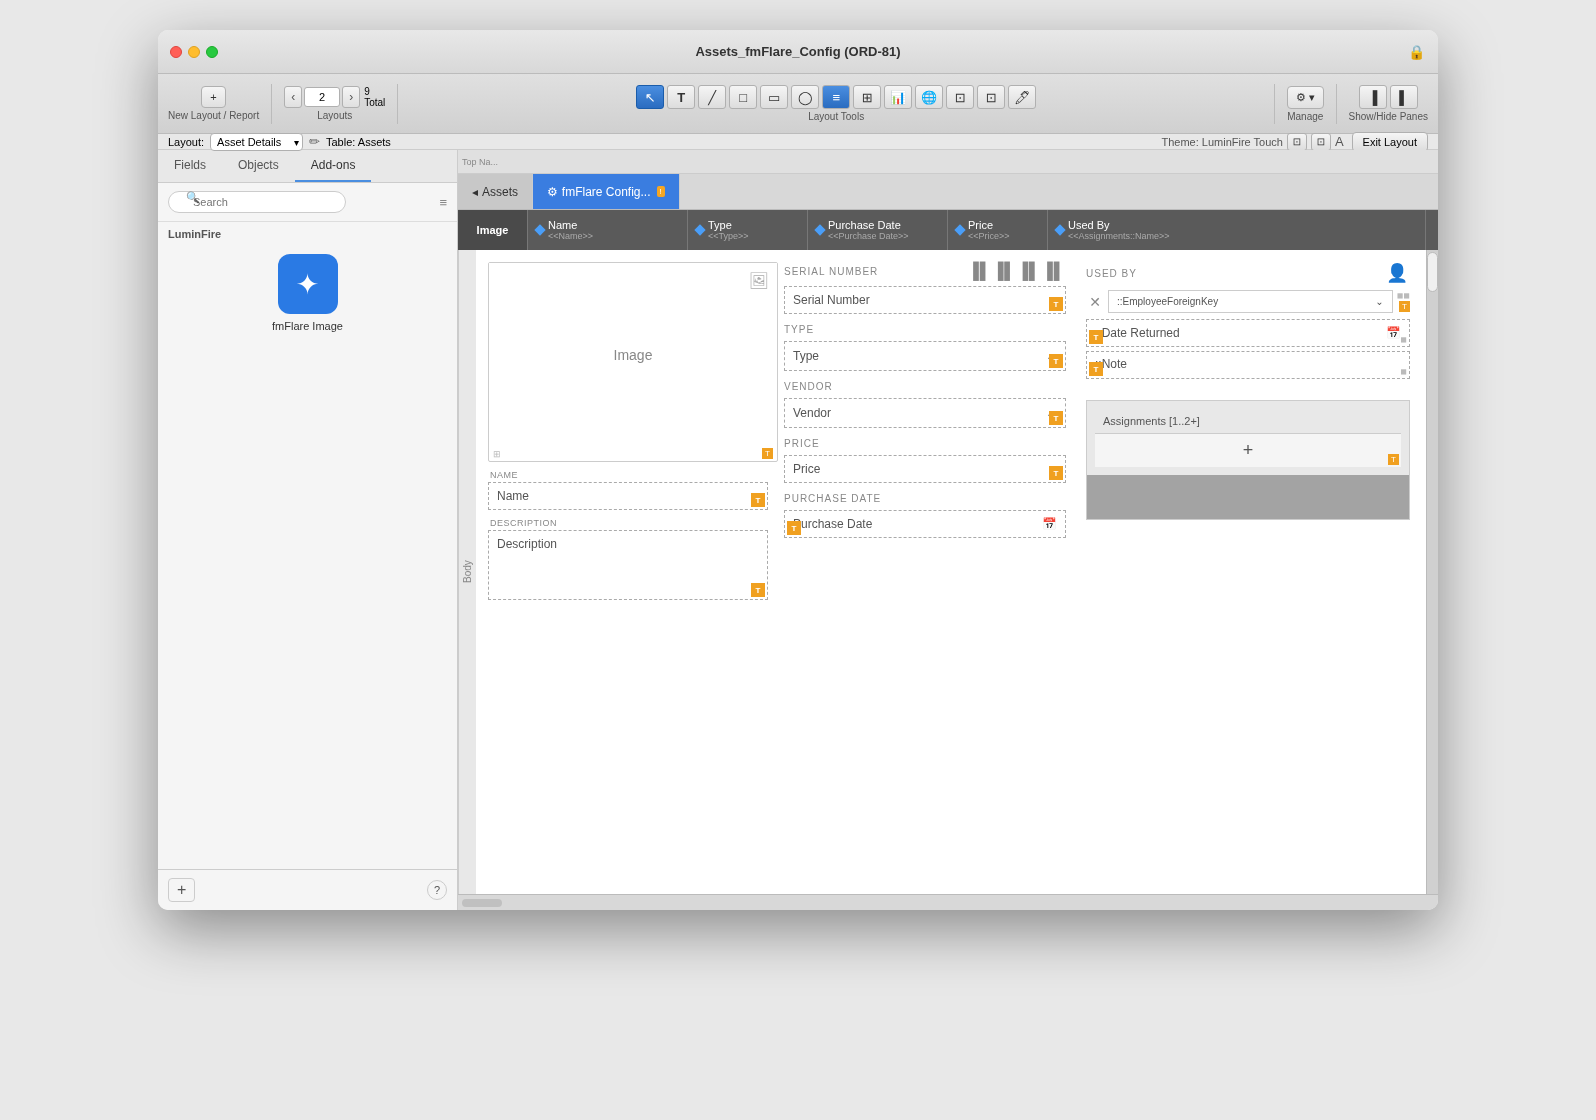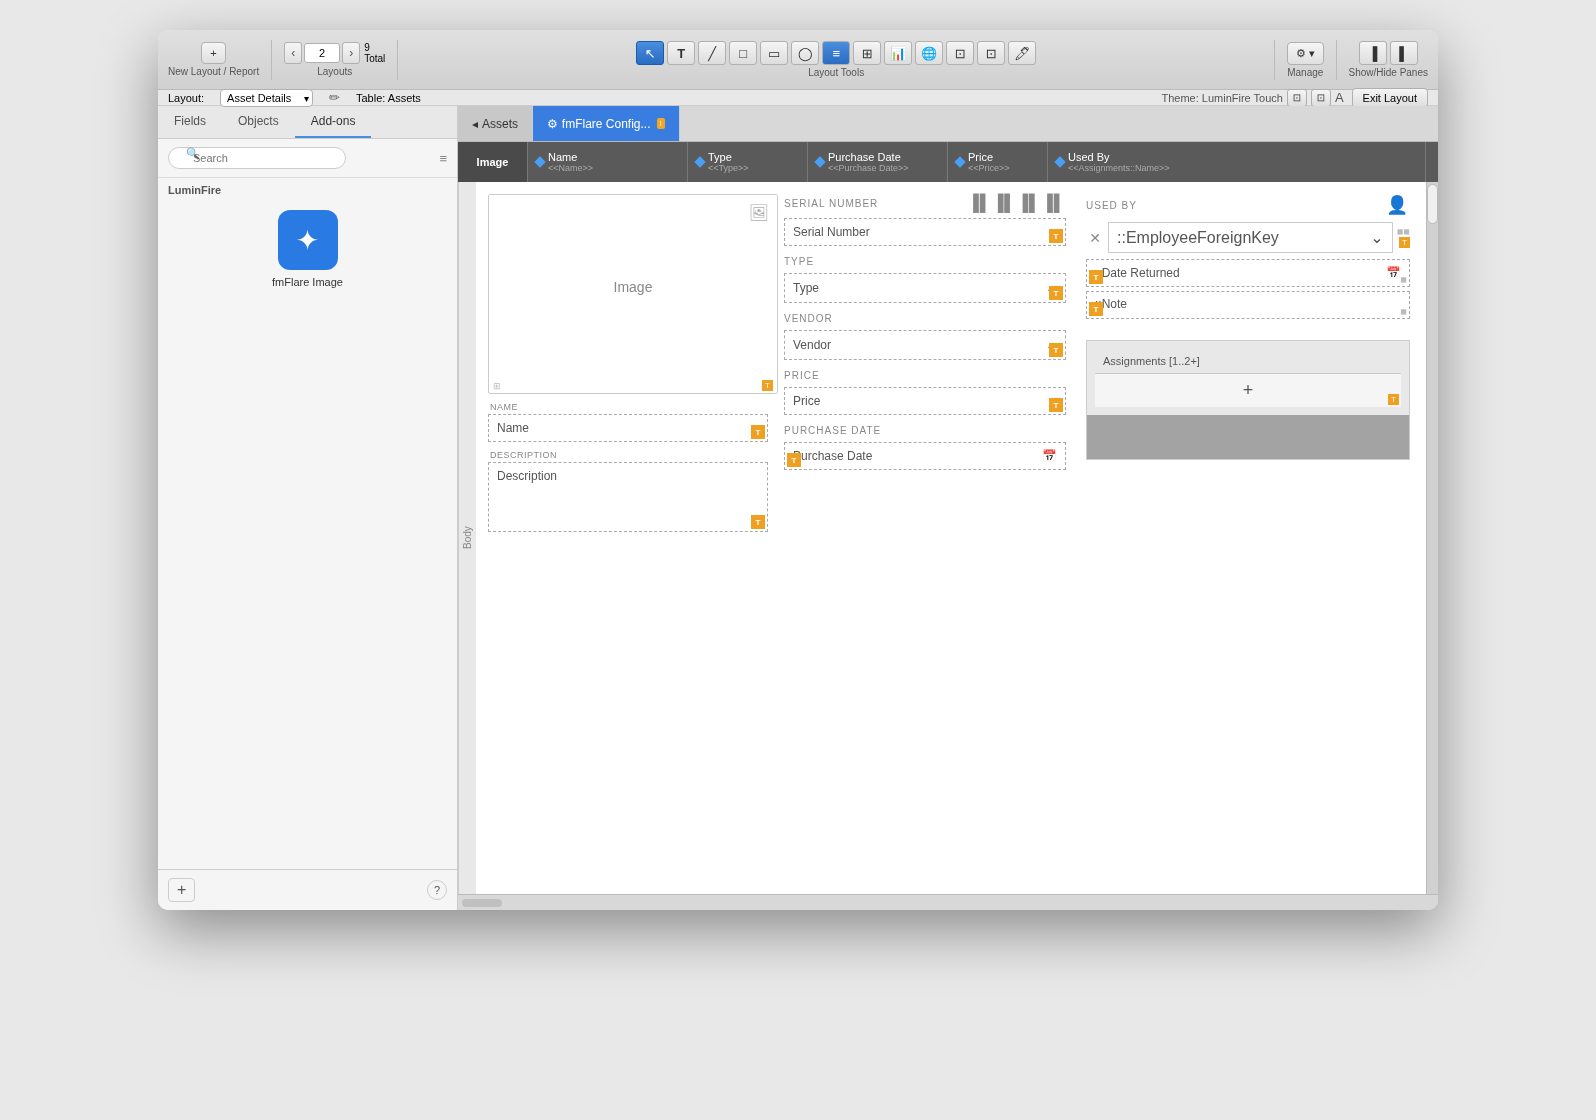--- a/index.html
+++ b/index.html
@@ -170,21 +170,21 @@
       gap: 2px;
     }
     
     .layout-bar {
       background: #e8e8e8;
       height: 16px;
       display: flex;
       align-items: center;
       padding: 0 10px;
       border-bottom: 1px solid #ccc;
-      gap: 16px;
+      gap: 6px;
       font-size: 11px;
     }
     .layout-dropdown {
       background: white;
       border: 1px solid #b0b0b0;
       border-radius: 4px;
       padding: 2px 20px 2px 6px;
       font-size: 11px;
       cursor: pointer;
       appearance: none;
@@ -612,21 +612,21 @@
       width: 18px;
       height: 18px;
       display: flex;
       align-items: center;
       justify-content: center;
     }
     .employee-field {
       flex: 1;
       border: 1px solid #ccc;
       padding: 5px 8px;
-      font-size: 16px;
+      font-size: 10px;
       color: #555;
       background: white;
       display: flex;
       align-items: center;
       justify-content: space-between;
     }
     .date-field {
       border: 1px dashed #aaa;
       padding: 5px 8px;
       font-size: 12px;
@@ -707,20 +707,29 @@
       height: 8px;
       border-radius: 4px;
       width: 40px;
     }
   </style>
 </head>
 <body>
 
 <div class="window">
 
+  <div class="titlebar">
+    <div class="traffic-lights">
+      <div class="traffic-light tl-red"></div>
+      <div class="traffic-light tl-yellow"></div>
+      <div class="traffic-light tl-green"></div>
+    </div>
+    <div class="titlebar-title">Assets_fmFlare_Config (ORD-81)</div>
+    <div class="titlebar-lock">🔒</div>
+  </div>
 
   <div class="toolbar">
 
     <div class="toolbar-section">
       <button class="toolbar-btn">
         <span>+</span>
       </button>
       <span class="toolbar-label">New Layout / Report</span>
     </div>
     <div class="toolbar-divider"></div>
@@ -819,20 +828,23 @@
         <span class="addon-name">fmFlare Image</span>
       </div>
       <div class="panel-bottom">
         <button class="add-btn">+</button>
         <button class="help-btn">?</button>
       </div>
     </div>
 
     <div class="canvas-area">
 
+      <div class="top-nav-strip">
+        <span style="font-size:9px;color:#888;">Top Na...</span>
+      </div>
 
       <div class="canvas-tabs">
         <div class="canvas-tab assets">
           <span>◂</span>
           <span>Assets</span>
         </div>
         <div class="canvas-tab fmflare">
           <span class="tab-gear">⚙</span>
           <span>fmFlare Config...</span>
           <span style="background:#f5a623;color:white;font-size:8px;padding:1px 3px;border-radius:2px;margin-left:2px;">!</span>

